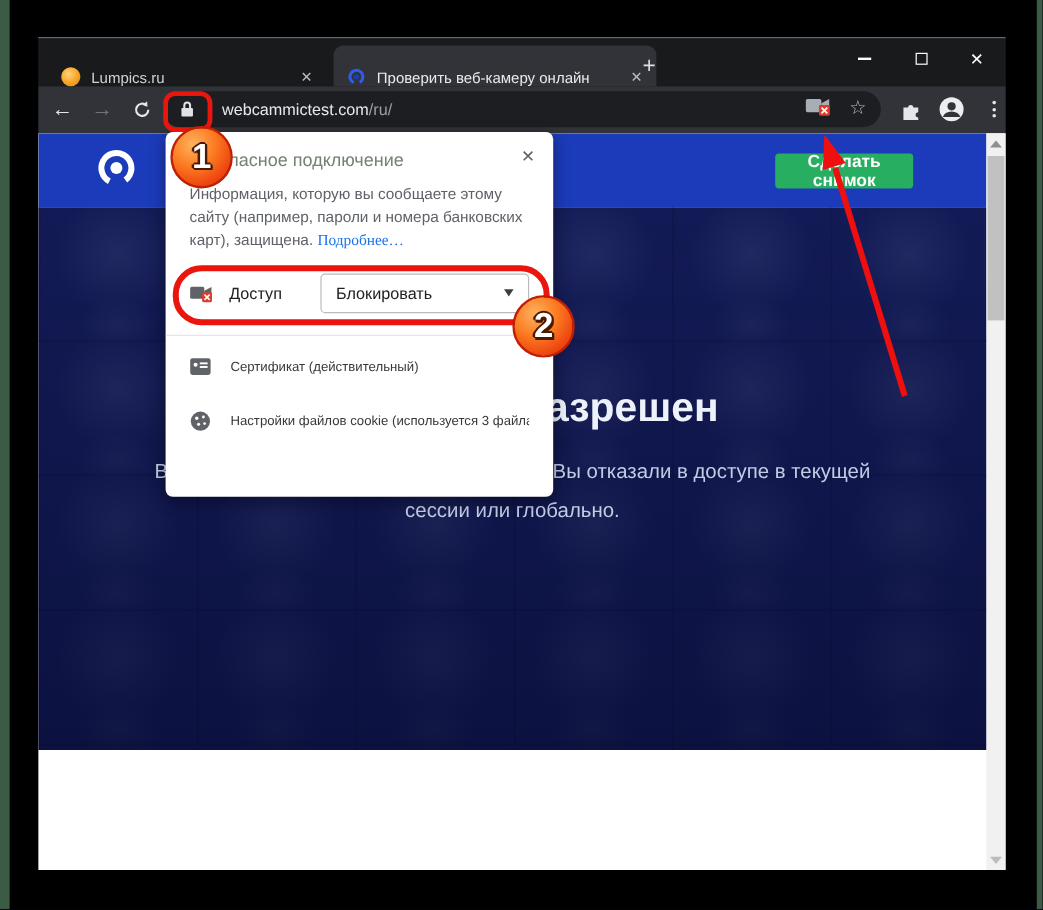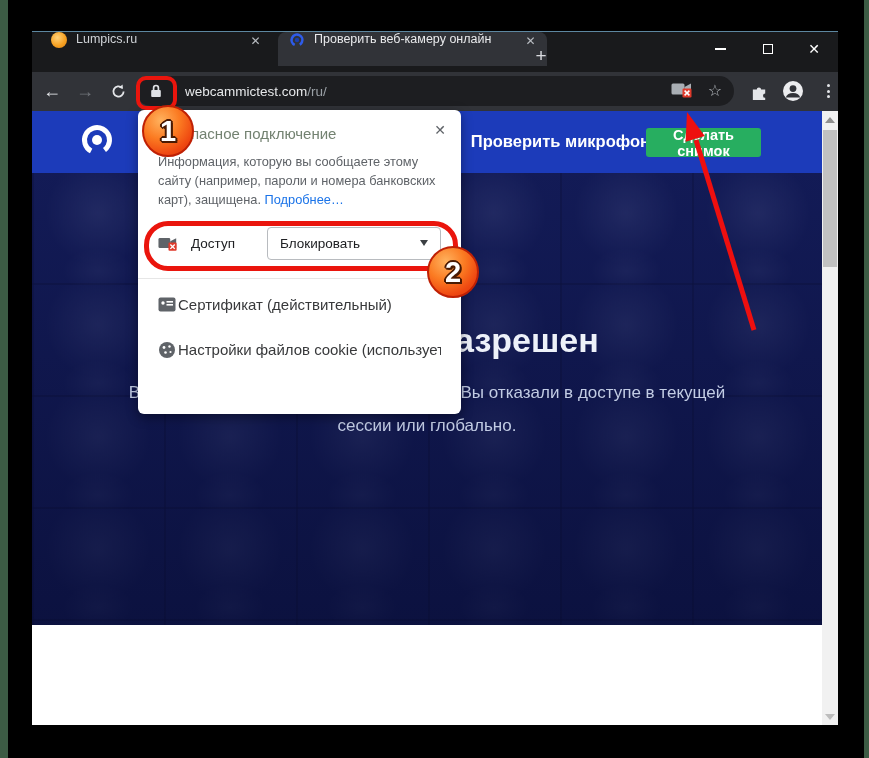--- a/index.html
+++ b/index.html
@@ -10,21 +10,21 @@
   
   .edge-left  { position:absolute; left:0; top:0; width:8px;  height:758px; background:#3c5b44; }
   .edge-right { position:absolute; right:0; top:0; width:5px; height:758px; background:#3c5b44; }
 
   
   .window { position:absolute; left:32px; top:31px; width:806px; height:693px;
             background:#191a1c; border-top:1px solid #5d87a0; }
 
   
   .tabstrip { position:absolute; left:0; top:0; width:806px; height:40px; background:#191a1c; }
-  .tab { position:absolute; top:0; height:34px; display:flex; align-items:flex-start; cursor:default; }
+  .tab { position:absolute; top:6px; height:34px; display:flex; align-items:flex-end; cursor:default; }
   .tab-inactive { left:8px;  width:232px; color:#cfd2d6; }
   .tab-active   { left:246px; width:269px; background:#313338; border-radius:8px 8px 0 0; color:#e9eaec; }
   .favicon { width:16px; height:16px; margin:0 9px 0 11px; flex:none; border-radius:50%; }
   .fav-lumpics { background:radial-gradient(circle at 40% 35%, #ffd27a 0%, #f6a224 55%, #e2820e 100%); }
   .tab-title { flex:1; font-size:12.5px; white-space:nowrap; overflow:hidden; }
   .tab-close { width:17px; height:17px; margin-right:8px; display:flex; align-items:center; justify-content:center;
                color:#b9bdc2; font-size:12px; border-radius:50%; }
   .newtab { position:absolute; left:496px; top:11px; width:26px; height:26px; display:flex; align-items:center;
             justify-content:center; color:#dadce0; font-size:19px; }
 
@@ -91,32 +91,32 @@
   .features-title { position:absolute; left:48px; top:44px; font-size:33px; font-weight:700; color:#1f262e; }
 
   
   .popup { position:absolute; left:138px; top:110px; width:323px; height:304px; background:#fff;
            border-radius:6px; box-shadow:0 3px 12px rgba(0,0,0,0.4); z-index:40; }
   .popup-close { position:absolute; top:9px; right:10px; width:22px; height:22px; display:flex;
                  align-items:center; justify-content:center; color:#5f6368; font-size:14px; }
   .popup-body { padding:15px 20px 0 20px; height:100%; overflow:hidden; }
   .popup-title { font-size:15px; color:#738271; }
   .popup-desc { margin-top:10px; width:292px; font-size:12.8px; line-height:19px; color:#5f6368; }
-  .popup-link { color:#1a73e8; }
+  .popup-link { color:#1a73e8;font-family:Liberation Serif, serif; }
   .perm-row { margin-top:17px; display:flex; align-items:center; height:34px; }
   .perm-label { font-size:13.5px; color:#202124; margin-left:13px; width:60px; }
   .perm-select { margin-left:16px; flex:1; height:33px; border:1px solid #b8bbbf; border-radius:4px;
                  display:flex; align-items:center; padding:0 12px; font-size:13.5px; color:#202124; background:#fff; }
   .caret-down { margin-left:auto; width:0; height:0; border-left:4.5px solid transparent;
                 border-right:4.5px solid transparent; border-top:6px solid #3c4043; }
   .popup-divider { margin:18px -20px 0 -20px; height:1px; background:#e6e6e6; }
   .popup-row { display:flex; align-items:center; height:45px; white-space:nowrap; overflow:hidden; }
   .popup-row:first-child { margin-top:3px; }
   .row-icon { width:20px; flex:none; display:flex; align-items:center; }
-  .row-label { font-size:15px; color:#38393b; }
+  .row-label { margin-left:14px; font-size:11px; color:#38393b; }
 
   
   .hl-rect { position:absolute; border:4px solid #ea150d; z-index:45; }
   .hl-lock   { left:136px; top:76px;  width:41px;  height:34px; border-radius:10px; }
   .hl-camera { left:144px; top:221px; width:314px; height:50px; border-width:5px; border-radius:24px; }
   .step { position:absolute; width:52px; height:52px; border-radius:50%; z-index:46;
           background:radial-gradient(circle at 35% 28%, #ffb25e 0%, #fb7b22 40%, #ef4811 72%, #d63208 100%);
           border:2px solid #bf2004; display:flex; align-items:center; justify-content:center;
           color:#fff; font-size:29px; font-weight:bold;
           text-shadow:-2px 0 0 #4a1a02, 2px 0 0 #4a1a02, 0 -2px 0 #4a1a02, 0 2px 0 #4a1a02,
@@ -214,21 +214,20 @@
     <div class="content">
       <div class="page">
 
         <div class="site-header">
           <span class="logo">
             <svg width="46" height="46" viewBox="0 0 46 46">
               <circle cx="23" cy="21" r="12.5" fill="none" stroke="#fff" stroke-width="5" stroke-dasharray="64 15" transform="rotate(118 23 21)"></circle>
               <circle cx="23" cy="21" r="5" fill="#fff"></circle>
             </svg>
           </span>
-          <span class="nav-mic">Проверить микрофон</span>
           <button class="snap-btn">Сделать снимок</button>
         </div>
 
         <div class="hero">
           <div class="hero-inner">
             <div class="hero-title">Доступ не разрешен</div>
             <div class="hero-text">Вы не предоставили доступ к устройству. Вы отказали в доступе в текущей сессии или глобально.</div>
           </div>
         </div>
 

